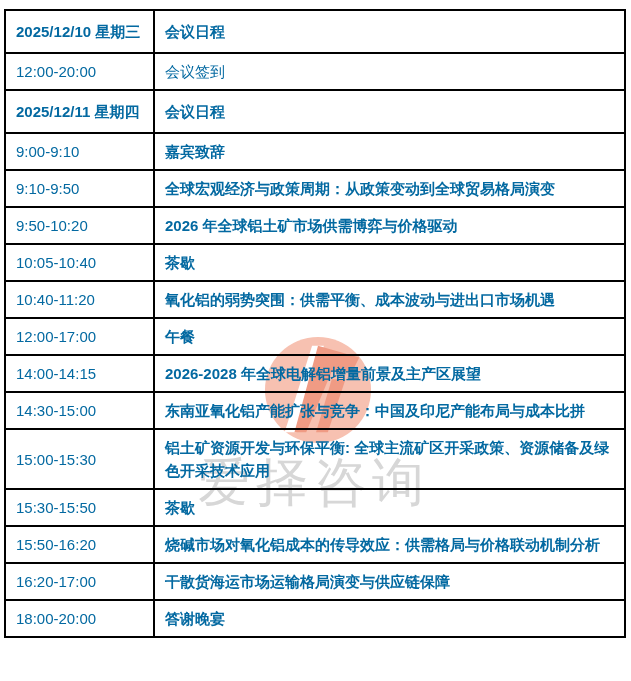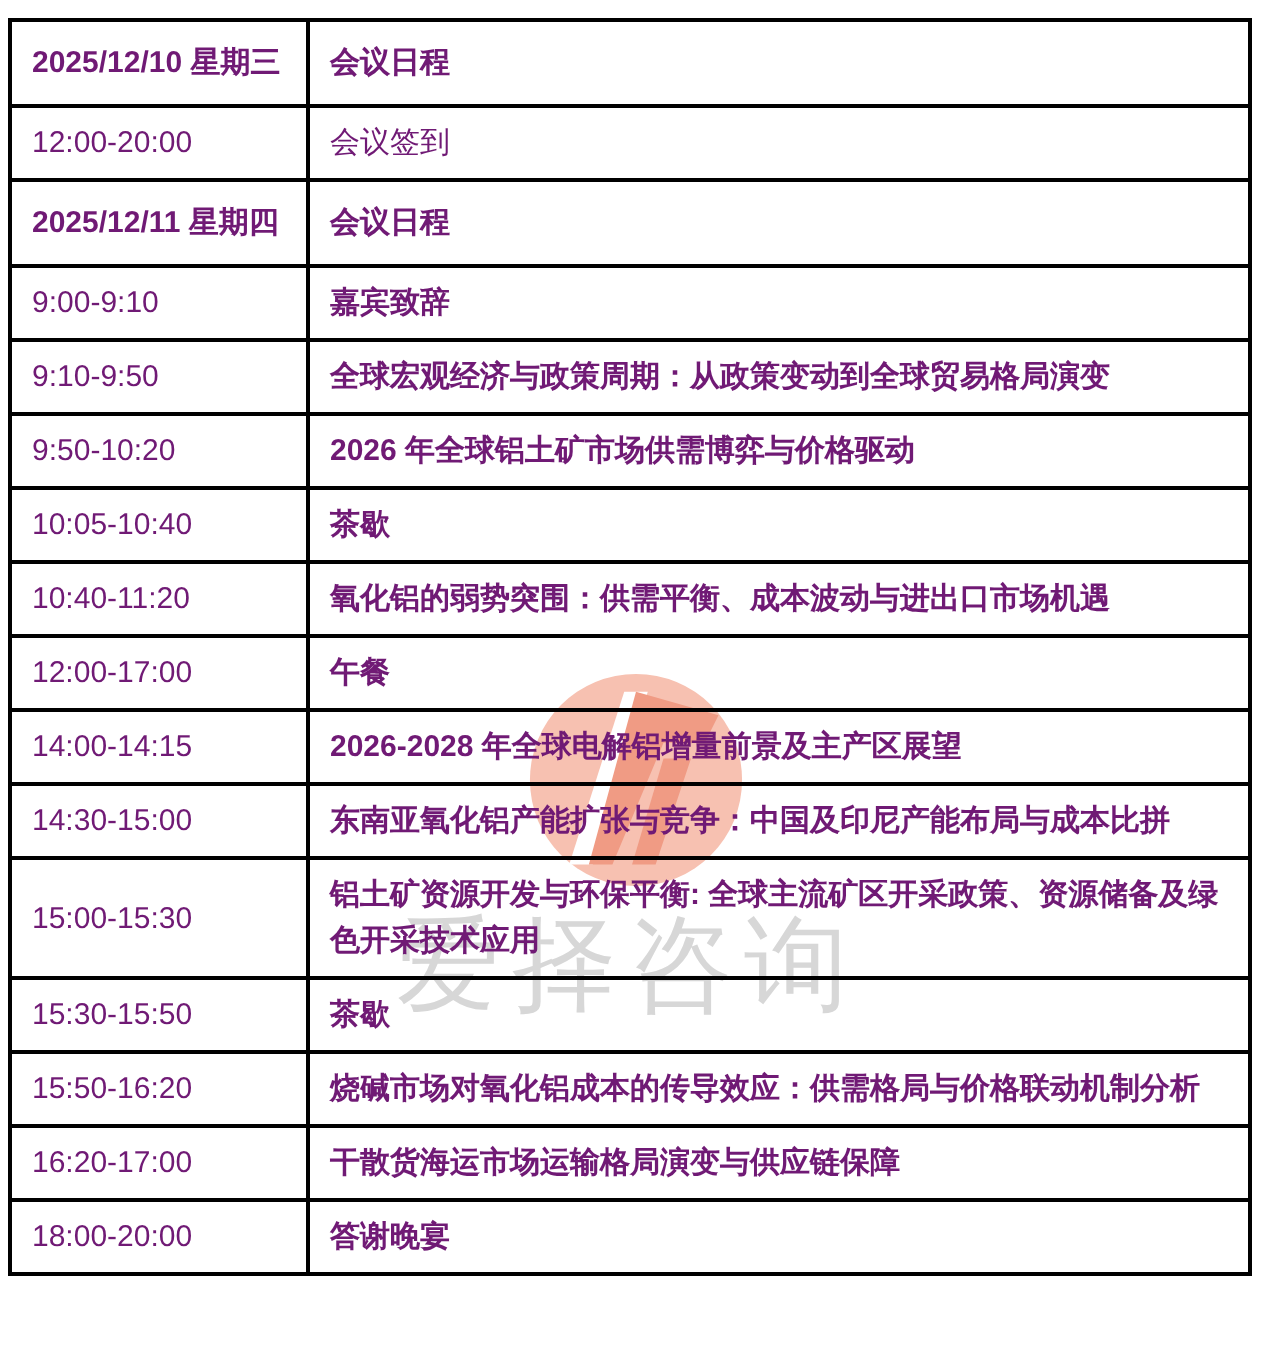--- a/index.html
+++ b/index.html
@@ -53,21 +53,21 @@
     display: flex;
     border-bottom: 2px solid #000000;
     background: transparent;
   }
   .row:last-child { border-bottom: none; }
   .cell {
     display: flex;
     align-items: center;
     font-size: 15px;
     line-height: 23px;
-    color: #701a75;
+    color: #0369a1;
     padding: 6px 10px;
     box-sizing: border-box;
   }
   .row.date .cell { padding-top: 9px; padding-bottom: 9px; }
   .c1 {
     width: 149px;
     flex: 0 0 149px;
     border-right: 2px solid #000000;
   }
   .c2 { flex: 1 1 auto; }

